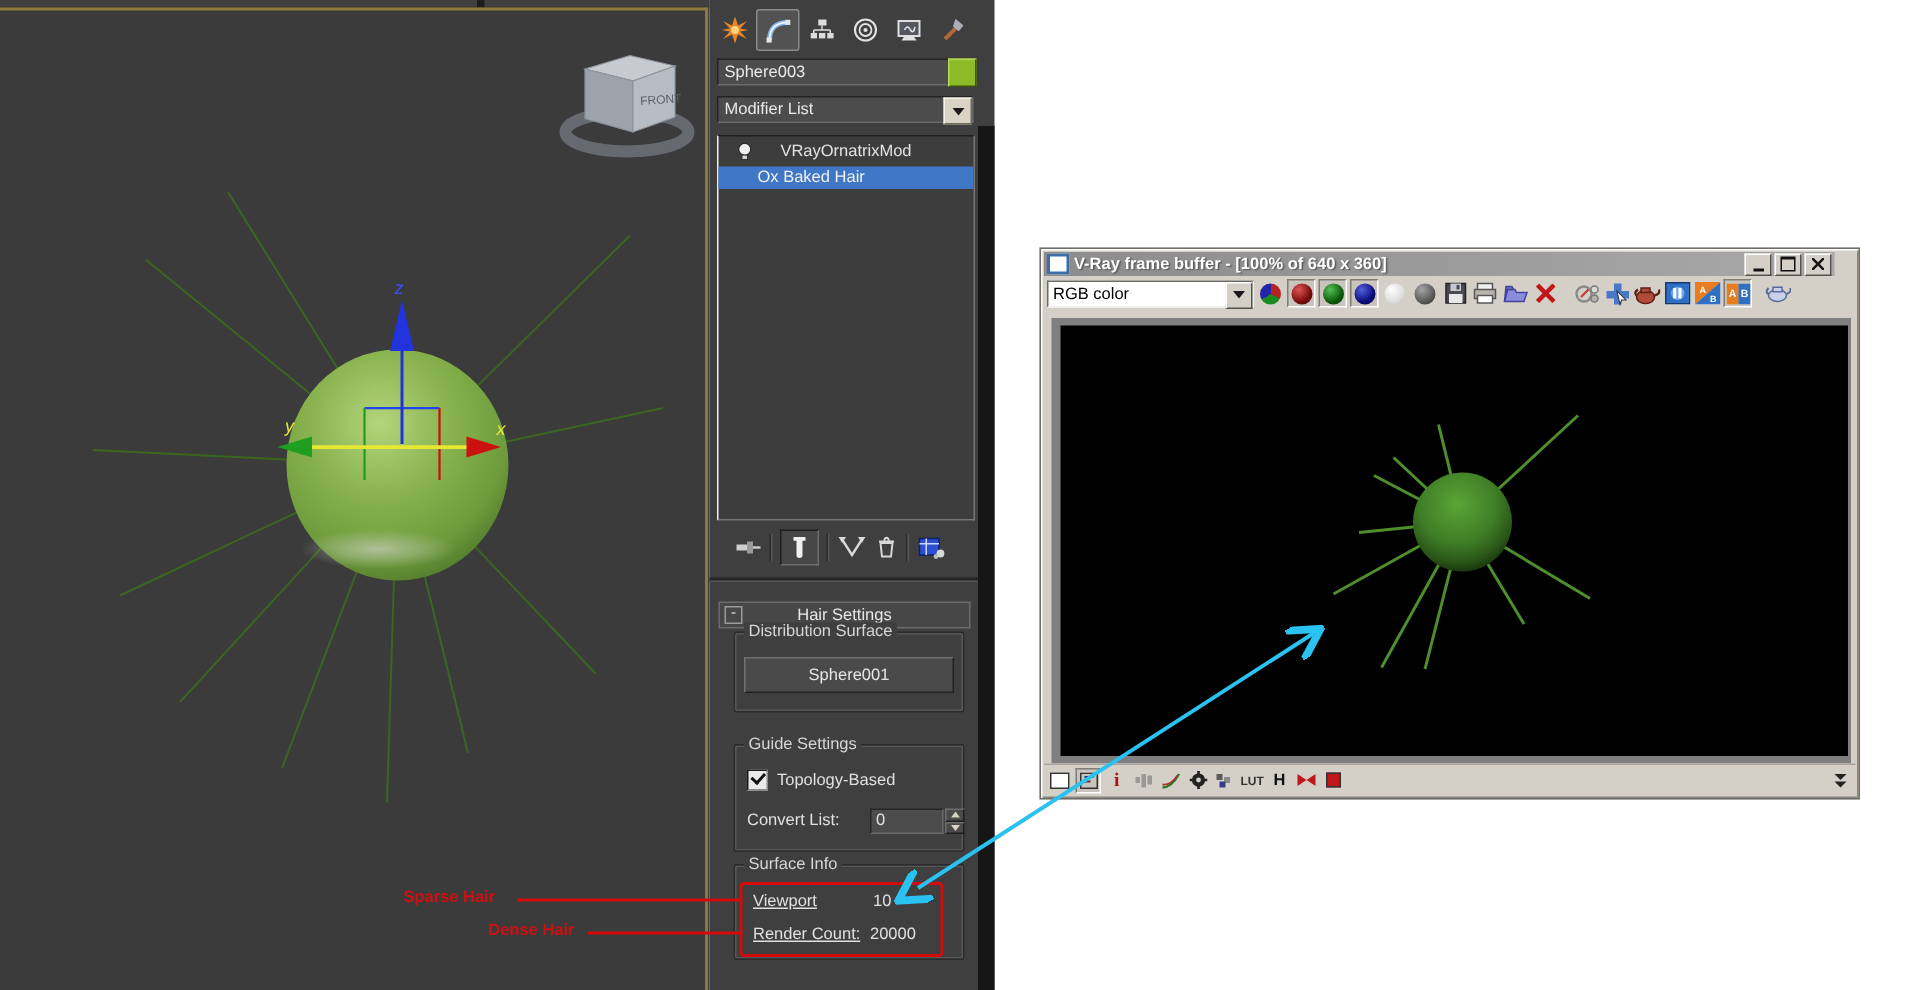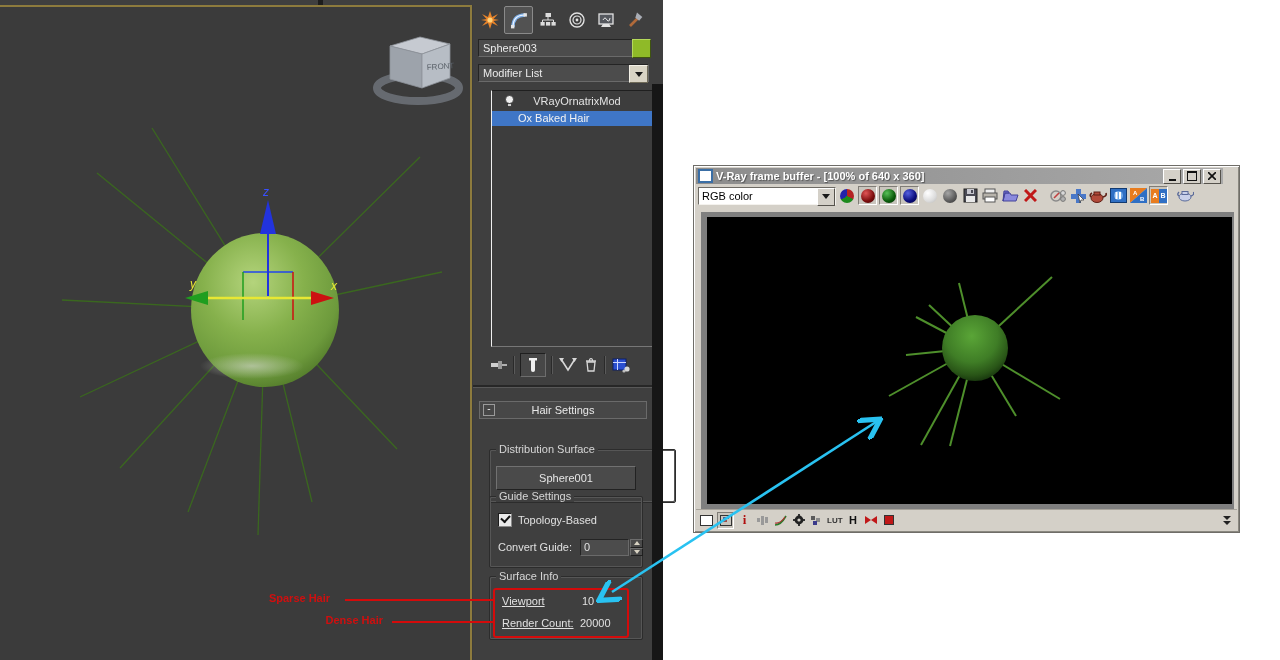--- a/index.html
+++ b/index.html
@@ -25,38 +25,38 @@
        color:#eaeaea;line-height:16px;padding-left:4px;}
   .swatch{position:absolute;left:159px;top:0;width:17px;height:17px;background:#8fba28;
        border:1px solid;border-color:#b5d95a #3f5410 #3f5410 #b5d95a;}
   .modlist{position:absolute;left:5px;top:64px;width:171px;height:18px;background:#4c4c4c;
        border:1px solid;border-color:#242424 #6a6a6a #6a6a6a #242424;line-height:17px;padding-left:4px;
        color:#eaeaea;box-sizing:border-box;}
   .ddbtn{position:absolute;right:0;top:0;width:17px;height:16px;background:#d9d4c5;
        border:1px solid;border-color:#f4f1e8 #6f6a58 #6f6a58 #f4f1e8;display:flex;align-items:center;justify-content:center;}
   .tri-down{width:0;height:0;border-left:4px solid transparent;border-right:4px solid transparent;border-top:5px solid #1a1a1a;}
   .stack{position:absolute;left:5px;top:90px;width:170px;height:255px;background:#3d3d3d;
-       border:1px solid;border-color:#1f1f1f #777 #777 #f0f0f0;margin-left:13px;}
+       border:1px solid;border-color:#1f1f1f #777 #777 #f0f0f0;}
   .stackrow{position:relative;height:15px;line-height:15px;color:#e3e3e3;}
   .stackrow.r1{margin-top:3px;text-align:center;}
   .stackrow .bulb{position:absolute;left:12px;top:1px;}
   .stackrow.sel{background:#3f76c6;color:#f2f2f2;text-align:left;padding-left:26px;margin-top:2px;}
   .stacktools{position:absolute;left:5px;top:351px;width:172px;height:28px;display:flex;align-items:center;gap:5px;}
   .stsep{width:1px;height:18px;background:#2a2a2a;border-right:1px solid #5a5a5a;}
   .stbtn{display:flex;align-items:center;justify-content:center;}
   .stbtn.pressed{width:24px;height:22px;background:#474747;border:1px solid;border-color:#1f1f1f #6d6d6d #6d6d6d #1f1f1f;}
   .paneldivider{position:absolute;left:0;top:385px;width:179px;height:2px;background:#272727;border-bottom:1px solid #585858;}
   .rollout-hdr{position:absolute;left:6px;top:401px;width:166px;height:16px;background:#474747;
        border:1px solid #6a6a6a;color:#e8e8e8;}
   .collapse{position:absolute;left:3px;top:2px;width:10px;height:10px;border:1px solid #9a9a9a;
        line-height:8px;text-align:center;font-size:10px;color:#e8e8e8;}
   .rtitle{display:block;text-align:center;line-height:16px;}
   .group{position:absolute;left:16px;width:152px;border:1px solid #2c2c2c;box-shadow:1px 1px 0 #565656 inset, -1px -1px 0 #565656 inset;border-radius:2px;}
   .grouplabel{position:absolute;left:6px;top:-7px;background:#3f3f3f;padding:0 3px;color:#d6d6d6;}
-  .g-dist{top:449px;height:52px;padding-left:33px;}
+  .g-dist{top:421px;height:52px;}
   .g-guide{top:496px;height:70px;}
   .g-strand{top:576px;height:62px;}
   .btn3d{position:absolute;left:6px;top:16px;width:138px;height:22px;background:#4a4a4a;
        border:1px solid;border-color:#717171 #222 #222 #717171;color:#e6e6e6;
        text-align:center;line-height:22px;}
   .cbrow{position:absolute;left:8px;top:16px;height:14px;display:flex;align-items:center;gap:6px;color:#e0e0e0;}
   .cbox{width:12px;height:12px;background:#e9e9e9;border:1px solid;border-color:#1c1c1c #8a8a8a #8a8a8a #1c1c1c;position:relative;}
   .cbox .chk{position:absolute;left:2px;top:1px;width:7px;height:4px;border-left:2px solid #111;border-bottom:2px solid #111;transform:rotate(-48deg);}
   .cvrow{position:absolute;left:8px;top:42px;height:17px;width:140px;color:#e0e0e0;line-height:17px;}
   .cvfield{position:absolute;left:82px;top:0;width:44px;height:15px;background:#4c4c4c;
@@ -327,21 +327,21 @@
 
     <div class="group g-guide">
       <span class="grouplabel">Guide Settings</span>
       <div class="cbrow">
         <span class="cbox">
             <i class="chk"></i>
           </span>
         <span>Topology-Based</span>
       </div>
       <div class="cvrow">
-        <span>Convert Guide:</span>
+        <span>Convert List:</span>
         <span class="cvfield">0</span>
         <span class="spinner">
           <span class="spbtn">
               <i class="spup"></i>
             </span>
           <span class="spbtn">
               <i class="spdn"></i>
             </span>
         </span>
       </div>

